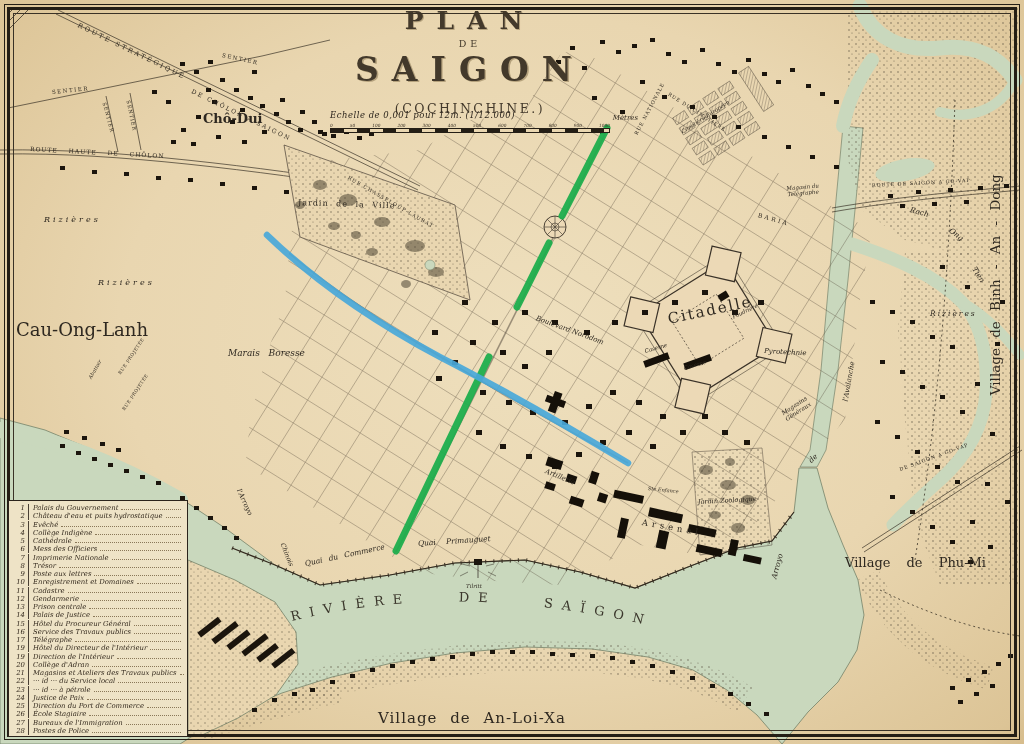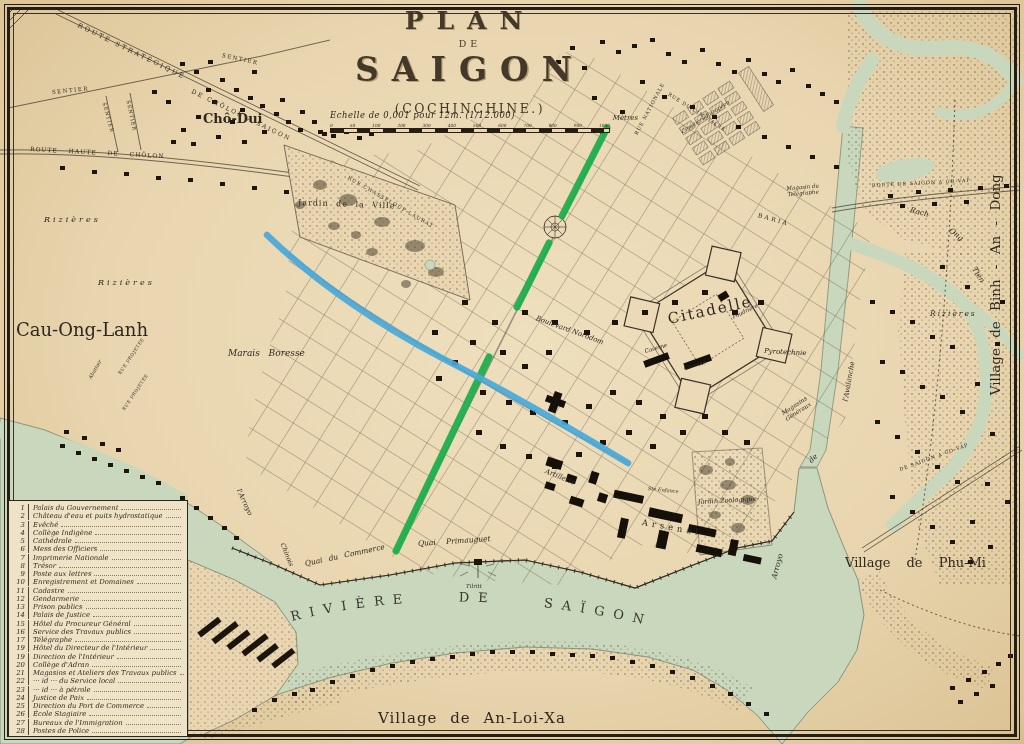--- a/index.html
+++ b/index.html
@@ -386,21 +386,21 @@
         <span class="ll">Cadastre</span>
         <span class="ldr"></span>
       </div>
   <div class="lrow">
         <span class="ln">12</span>
         <span class="ll">Gendarmerie</span>
         <span class="ldr"></span>
       </div>
   <div class="lrow">
         <span class="ln">13</span>
-        <span class="ll">Prison publics</span>
+        <span class="ll">Prison centrale</span>
         <span class="ldr"></span>
       </div>
   <div class="lrow">
         <span class="ln">14</span>
         <span class="ll">Palais de Justice</span>
         <span class="ldr"></span>
       </div>
   <div class="lrow">
         <span class="ln">15</span>
         <span class="ll">Hôtel du Procureur Général</span>

